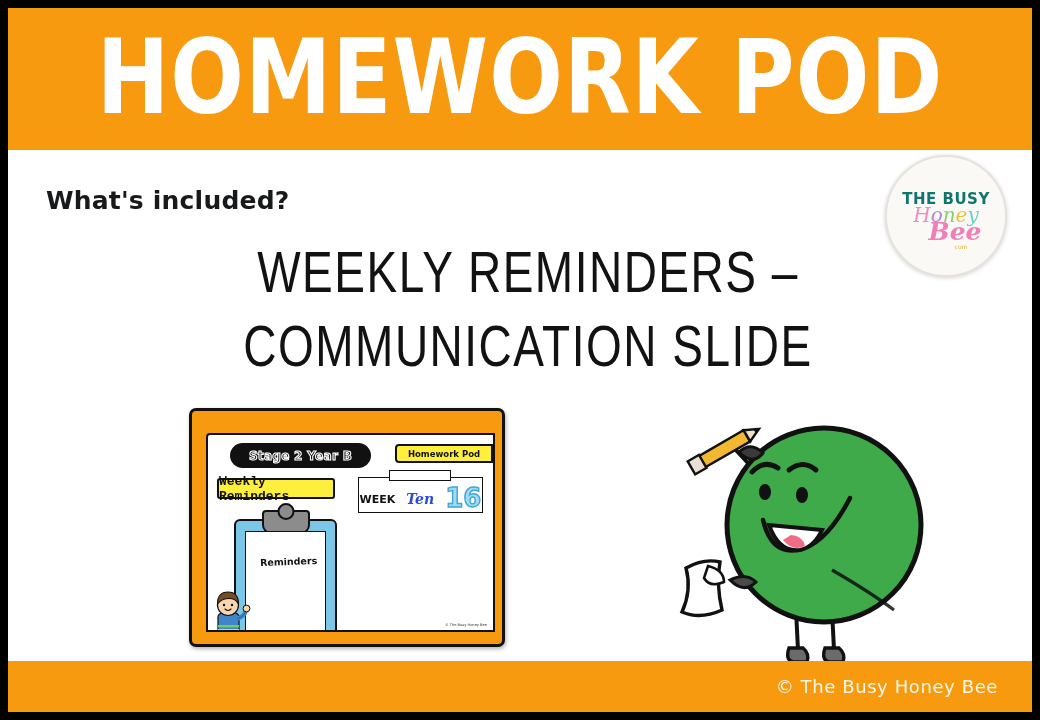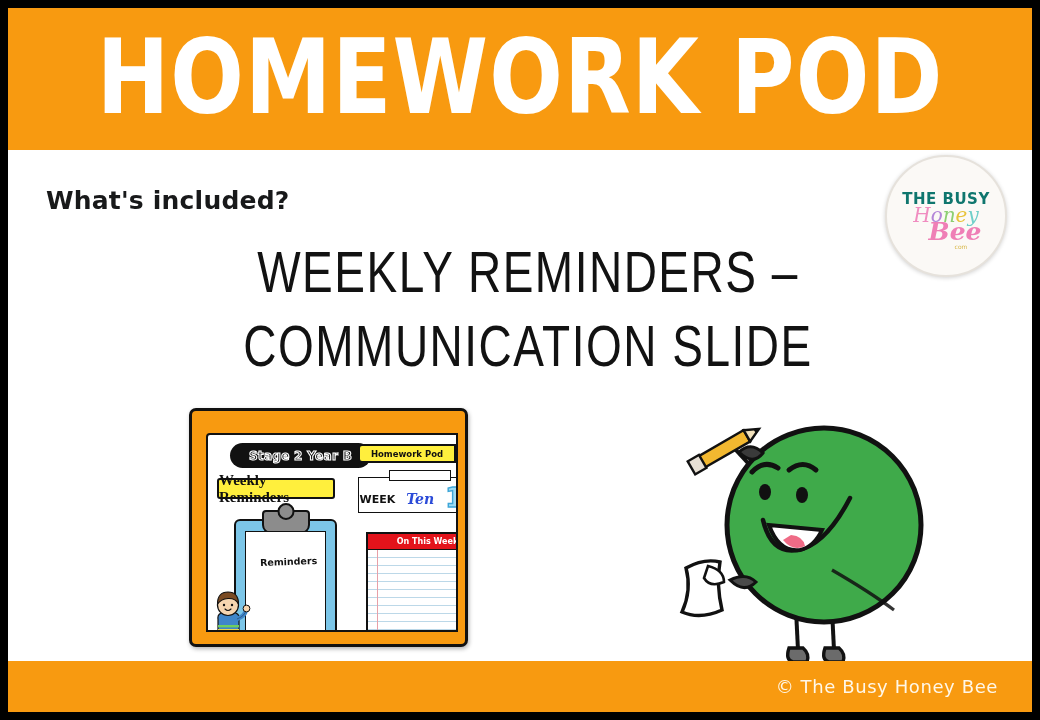--- a/index.html
+++ b/index.html
@@ -122,21 +122,21 @@
     color:#d9b84a;
     margin-top:-1px;
     margin-left:30px;
     font-family:"DejaVu Sans", sans-serif;
   }
 
   
   .thumb {
     position:absolute;
     left:181px; top:258px;
-    width:279px; height:239px;
+    width:316px; height:239px;
     background:#f89a10;
     border:3px solid #111111;
     border-radius:7px;
     box-shadow:1px 2px 4px rgba(0,0,0,.3);
     overflow:hidden;
   }
   .thumb-inner {
     position:absolute;
     left:14px; top:22px; right:7px; bottom:12px;
     background:#ffffff;
@@ -181,23 +181,23 @@
     position:absolute;
     left:9px; top:43px;
     width:118px; height:21px;
     background:#ffef3d;
     border:2px solid #111111;
     border-radius:3px;
     display:flex; align-items:center; justify-content:center;
     z-index:3;
   }
   .thumb-wr-label {
-    font-family:Liberation Serif, serif;
-    font-weight:bold;
-    font-size:15px;
+    font-family:Liberation Mono, monospace;
+    font-weight:bold;
+    font-size:13px;
     color:#111111;
   }
 
   .thumb-week-box {
     position:absolute;
     left:150px; top:42px;
     width:125px; height:36px;
     background:#ffffff;
     border:1.5px solid #111111;
     z-index:3;
@@ -422,28 +422,20 @@
           <path d="M26 34 q8 -3 9 -9" fill="none" stroke="#3f86c9" stroke-width="4.5" stroke-linecap="round"></path>
           <path d="M26 34 q8 -3 9 -9" fill="none" stroke="#111" stroke-width="0.8" opacity="0.45"></path>
           <circle cx="35.5" cy="23.5" r="3.4" fill="#f7d6b0" stroke="#111" stroke-width="1"></circle>
           <circle cx="17" cy="20" r="10.5" fill="#f7d6b0" stroke="#111" stroke-width="1.2"></circle>
           <path d="M6.5 19 q0 -12 10.5 -12 q10.5 0 10.5 12 q-3 -6 -10.5 -5.5 q-7 0.5 -10.5 5.5 Z" fill="#7a4a22" stroke="#111" stroke-width="1.1"></path>
           <circle cx="13" cy="20" r="1.2" fill="#111"></circle>
           <circle cx="21" cy="20" r="1.2" fill="#111"></circle>
           <path d="M14 24 q3 3 6 0" fill="none" stroke="#111" stroke-width="1.1" stroke-linecap="round"></path>
         </svg>
 
-        <div class="otw">
-          <div class="otw-head">
-            <span class="otw-head-label">On This Week</span>
-          </div>
-          <div class="otw-body">
-            <div class="otw-margin"></div>
-          </div>
-        </div>
 
         <div class="thumb-credit">© The Busy Honey Bee</div>
       </div>
     </div>
 
     <svg class="green-guy" viewBox="0 0 290 275">
 
       <path d="M150 210 L152 250" stroke="#111" stroke-width="4" fill="none"></path>
       <path d="M186 210 L188 250" stroke="#111" stroke-width="4" fill="none"></path>
       <path d="M143 248 q-4 12 4 14 h14 q3 -8 -4 -14 Z" fill="#6b6b6b" stroke="#111" stroke-width="3.4"></path>

